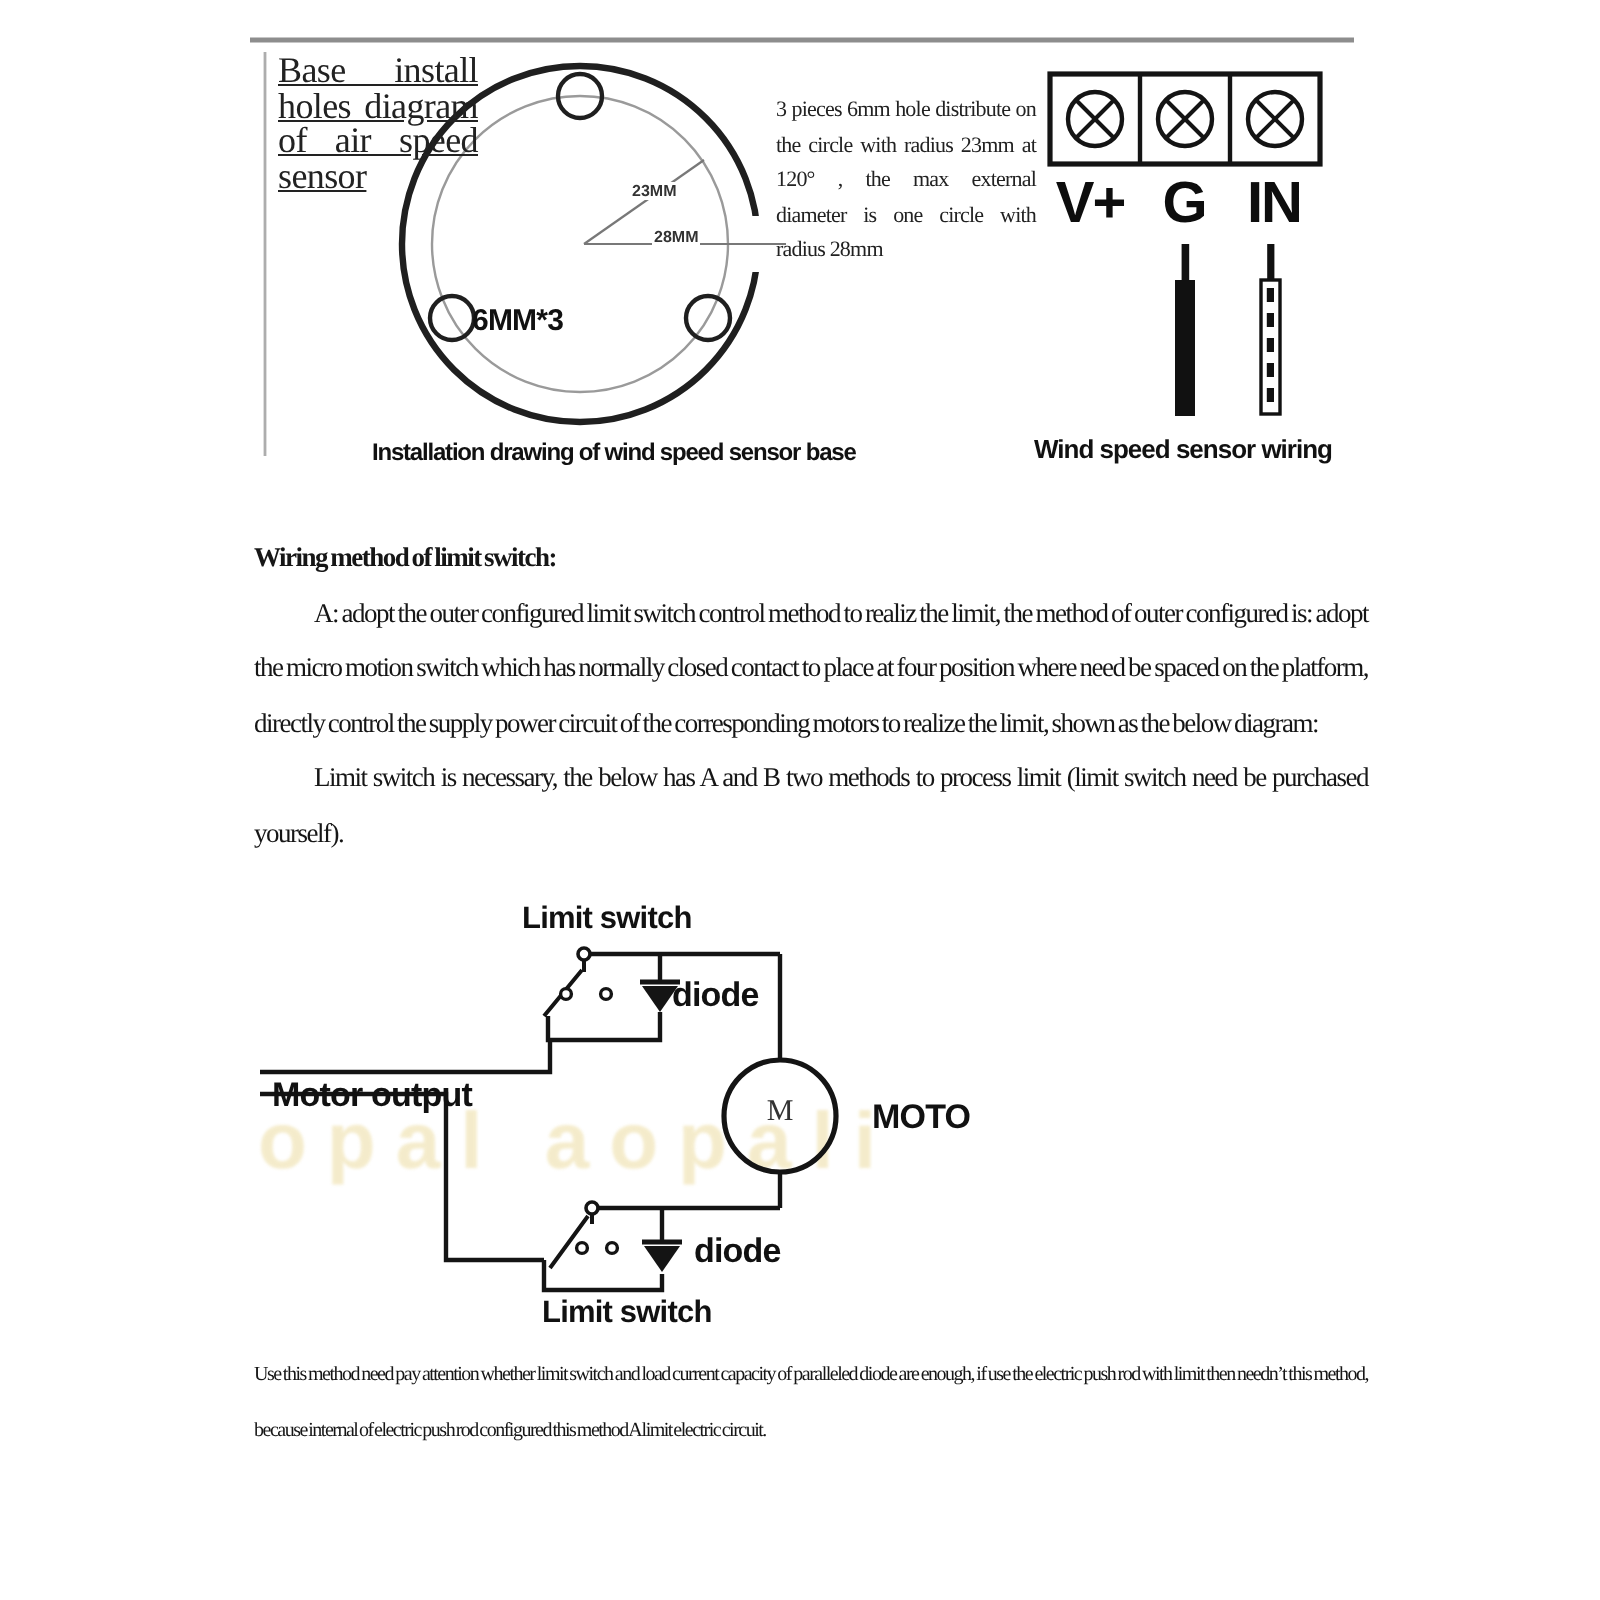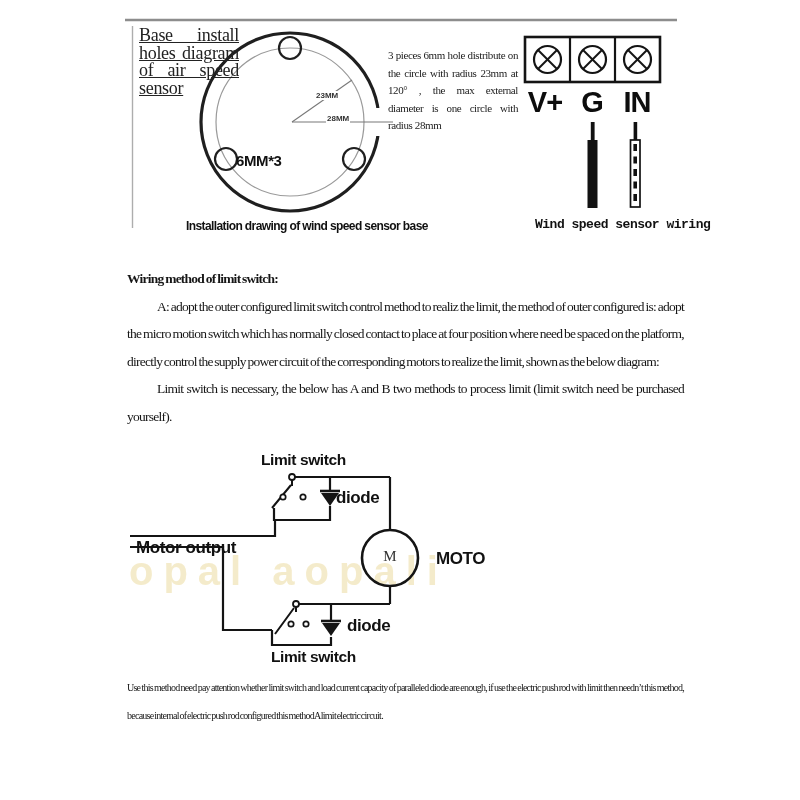--- a/index.html
+++ b/index.html
@@ -121,21 +121,21 @@
   <div class="dim txt" style="left:315px;top:91px;">23MM</div>
   <div class="dim txt" style="left:326px;top:114px;">28MM</div>
   <div class="lbl txt" style="left:236px;top:152px;font-size:15px;">6MM*3</div>
   <div class="lbl txt" style="left:146px;top:219px;font-size:12px;letter-spacing:-0.6px;margin-left:40px;">Installation drawing of wind speed sensor base</div>
 
   <div class="serifnote txt" style="left:388px;top:47px;width:130px;font-size:11px;line-height:17.5px;letter-spacing:-0.4px;">3 pieces 6mm hole distribute on the circle with radius 23mm at 120° , the max external diameter is one circle with radius 28mm</div>
 
   <span class="terminal-label txt" style="left:545px;">V+</span>
   <span class="terminal-label txt" style="left:592px;">G</span>
   <span class="terminal-label txt" style="left:637px;">IN</span>
-  <div class="lbl txt" style="left:535px;top:217px;font-size:13px;letter-spacing:-0.5px;font-family:Liberation Mono, monospace;">Wind speed sensor wiring</div>
+  <div class="lbl txt" style="left:517px;top:217px;font-size:13px;letter-spacing:-0.5px;">Wind speed sensor wiring</div>
 
   <div class="bodytext txt" style="top:265px;">
     <div class="hd">Wiring method of limit switch:</div>
     <p>A: adopt the outer configured limit switch control method to realiz the limit, the method of outer configured is: adopt the micro motion switch which has normally closed contact to place at four position where need be spaced on the platform, directly control the supply power circuit of the corresponding motors to realize the limit, shown as the below diagram:</p>
     <p>Limit switch is necessary, the below has A and B two methods to process limit (limit switch need be purchased yourself).</p>
   </div>
 
   <div class="lbl txt" style="left:261px;top:451px;font-size:15.5px;">Limit switch</div>
   <div class="lbl txt" style="left:336px;top:488px;font-size:17px;">diode</div>
   <div class="lbl txt" style="left:136px;top:518px;font-size:17px;margin-top:20px;">Motor output</div>

